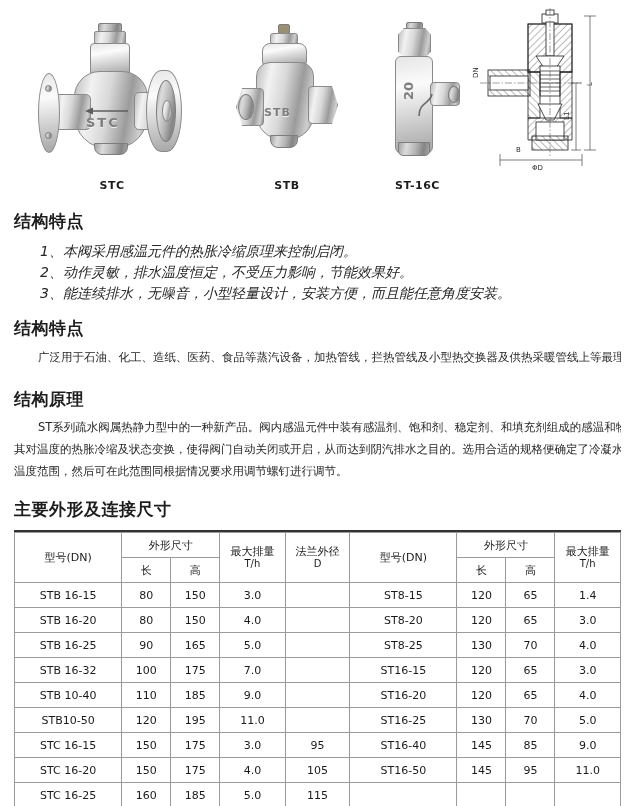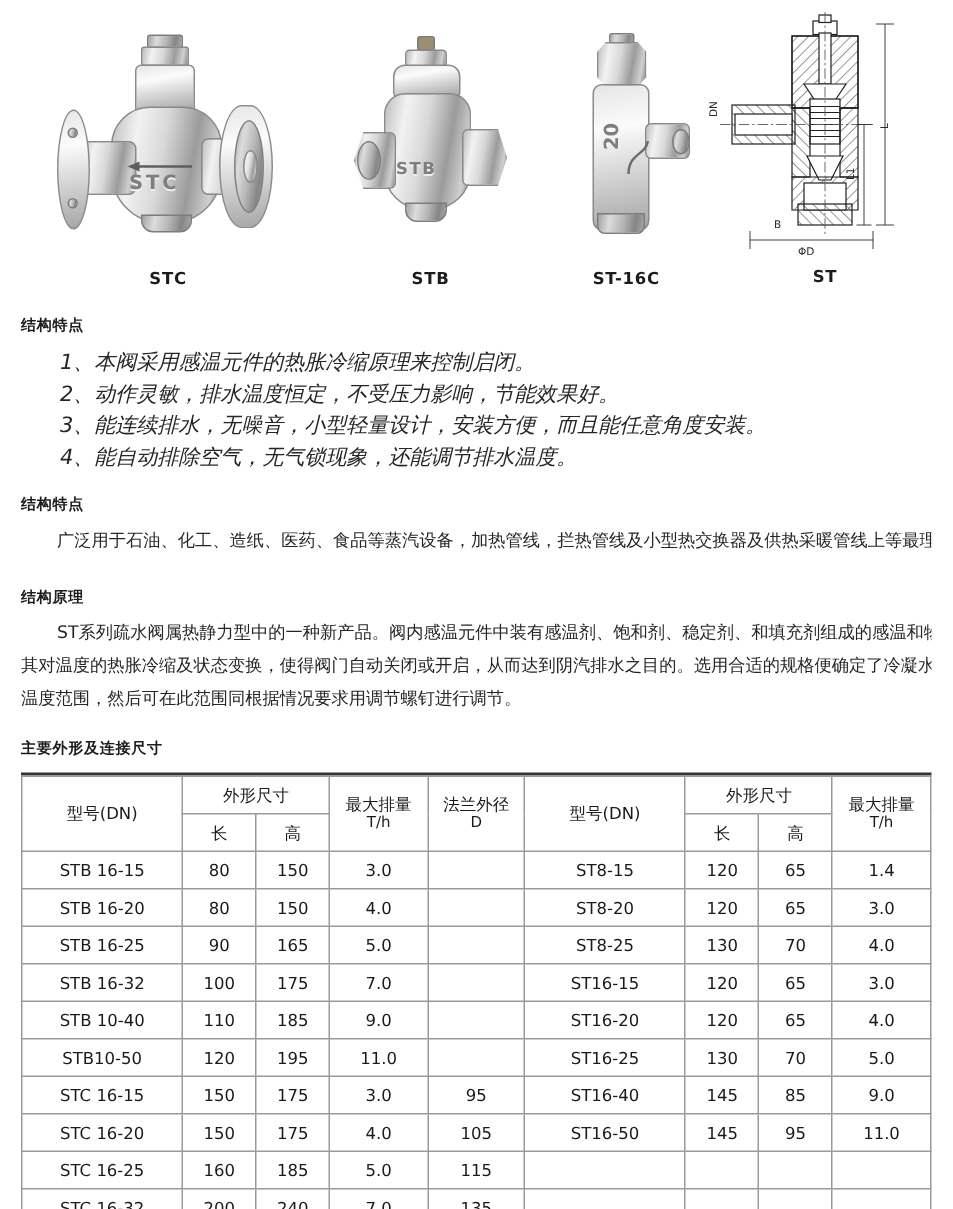--- a/index.html
+++ b/index.html
@@ -55,21 +55,21 @@
     position: absolute;
     font-family: "DejaVu Sans", sans-serif;
     font-weight: bold;
     color: #7e7e7e;
     text-shadow: 0 1px 0 #f0f0f0;
   }
 
   
   .section { padding: 0 14px; }
   .sec-head {
-    font-size: 10px;
+    font-size: 17px;
     font-weight: bold;
     color: #1d1d1d;
     letter-spacing: 0.5px;
   }
   .bullet {
     font-size: 14px;
     color: #262626;
     margin: 0 0 0 26px;
     line-height: 21px;
     white-space: nowrap;
@@ -249,31 +249,29 @@
         </g>
       </g>
       <g fill="#2a2a2a" font-family="DejaVu Sans, sans-serif" font-size="7">
         <text x="122" y="78" transform="rotate(-90 122 78)">L</text>
         <text x="99" y="112" transform="rotate(-90 99 112)">L1</text>
         <text x="62" y="162">ΦD</text>
         <text x="8" y="70" transform="rotate(-90 8 70)">DN</text>
         <text x="46" y="144">B</text>
       </g>
     </svg>
-    <div class="caption" style="margin-top:-2px;">ST</div>
   </div>
 </div>
 
 <div class="section" style="margin-top:10px;">
   <div class="sec-head">结构特点</div>
   <div style="height:8px;"></div>
   <p class="bullet">1、本阀采用感温元件的热胀冷缩原理来控制启闭。</p>
   <p class="bullet">2、动作灵敏，排水温度恒定，不受压力影响，节能效果好。</p>
   <p class="bullet">3、能连续排水，无噪音，小型轻量设计，安装方便，而且能任意角度安装。</p>
-  <p class="bullet">4、能自动排除空气，无气锁现象，还能调节排水温度。</p>
 </div>
 
 <div class="section" style="margin-top:13px;">
   <div class="sec-head">结构特点</div>
   <div style="height:6px;"></div>
   <p class="para indent clip-right">广泛用于石油、化工、造纸、医药、食品等蒸汽设备，加热管线，拦热管线及小型热交换器及供热采暖管线上等最理想的选择。</p>
 </div>
 
 <div class="section" style="margin-top:20px;">
   <div class="sec-head">结构原理</div>

